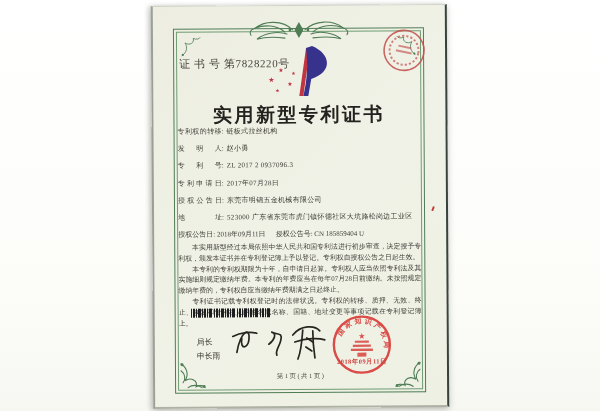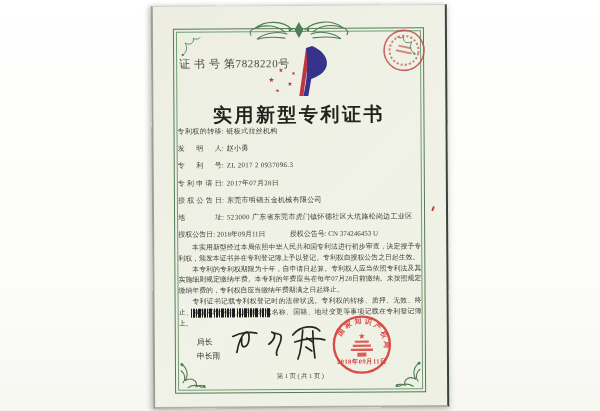--- a/index.html
+++ b/index.html
@@ -36,21 +36,21 @@
     font-size:19px;font-weight:bold;letter-spacing:2.5px;color:#23221e;
   }
   
   .fields{position:absolute;left:24px;top:121px;right:26px;font-size:7px;}
   .frow{display:flex;align-items:flex-start;margin-bottom:8.2px;line-height:9px;}
   .flabel{flex:none;width:44px;text-align:justify;text-align-last:justify;color:#43423c;}
   .fcolon{flex:none;margin:0 3px 0 0;}
   .fvalue{flex:1;letter-spacing:.3px;}
   .grantrow{display:flex;line-height:9px;margin-top:1px;}
   .grantrow .pair{display:flex;text-align:right;}
-  .grantrow .pair2{margin-left:24px;}
+  .grantrow .pair2{margin-left:10px;}
   
   .bodytext{position:absolute;left:24px;right:25px;top:236px;}
   .bodytext p{margin:0;font-size:6.9px;line-height:10.8px;text-align:justify;text-indent:2em;color:#403f39;}
   
   .barcode{
     position:absolute;left:36px;top:302px;width:80px;height:9px;
     background:repeating-linear-gradient(90deg,
       #1e1e1e 0 1px,transparent 1px 2px,#1e1e1e 2px 4px,transparent 4px 5px,
       #1e1e1e 5px 6px,transparent 6px 7px,#1e1e1e 7px 10px,transparent 10px 11.5px);
   }
@@ -172,21 +172,21 @@
         <div class="frow">
           <span class="flabel">地址</span>
           <span class="fcolon">:</span>
           <span class="fvalue">523000 广东省东莞市虎门镇怀德社区大坑路松岗边工业区</span>
         </div>
         <div class="grantrow">
           <span class="pair">
             <span>授权公告日</span><span>:</span>&nbsp;<span>2018年09月11日</span>
           </span>
           <span class="pair pair2">
-            <span>授权公告号</span><span>:</span>&nbsp;<span>CN 374246453 U</span>
+            <span>授权公告号</span><span>:</span>&nbsp;<span>CN 185859404 U</span>
           </span>
         </div>
       </div>
 
       <div class="straymark"></div>
 
       <div class="bodytext">
         <p>本实用新型经过本局依照中华人民共和国专利法进行初步审查，决定授予专利权，颁发本证书并在专利登记簿上予以登记。专利权自授权公告之日起生效。</p>
         <p>本专利的专利权期限为十年，自申请日起算。专利权人应当依照专利法及其实施细则规定缴纳年费。本专利的年费应当在每年07月28日前缴纳。未按照规定缴纳年费的，专利权自应当缴纳年费期满之日起终止。</p>
         <p>专利证书记载专利权登记时的法律状况。专利权的转移、质押、无效、终止、恢复和专利权人的姓名或名称、国籍、地址变更等事项记载在专利登记簿上。</p>

